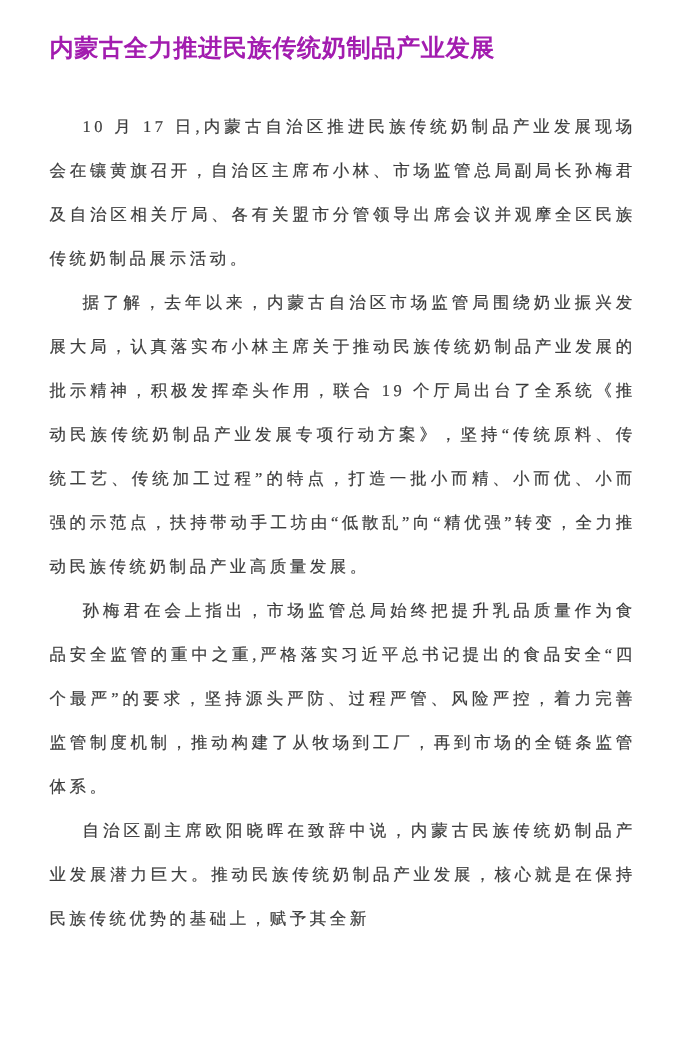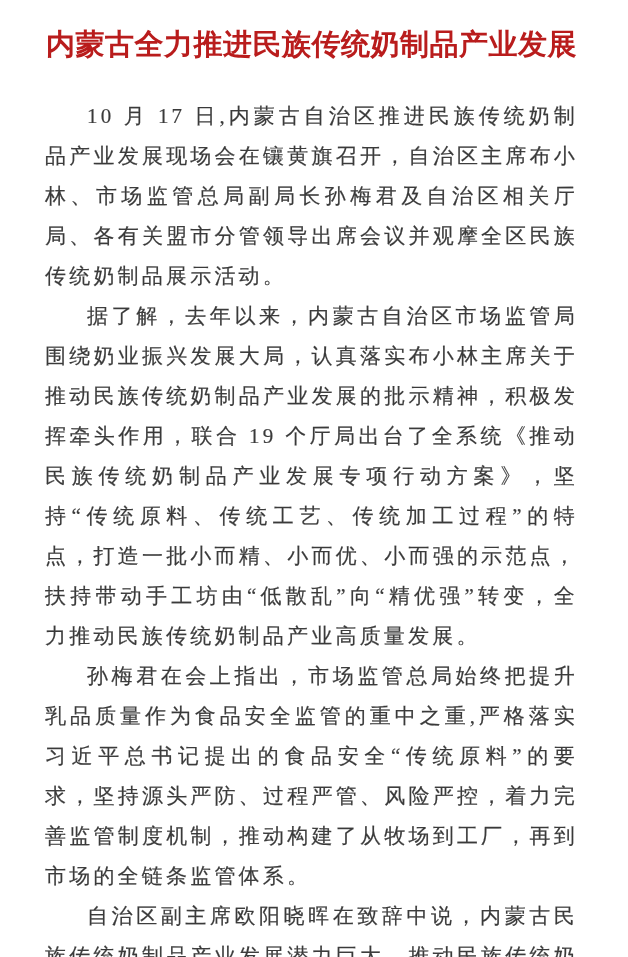--- a/index.html
+++ b/index.html
@@ -17,53 +17,52 @@
 
   .page {
     width: 628px;
     height: 957px;
     padding: 24px 50px 0 45px;
     display: flex;
     flex-direction: column;
   }
 
   .doc-title {
-    text-align: center;
-    font-size: 29px;
+    font-size: 22px;
     font-weight: 700;
-    color: #b91c1c;
+    color: #a21caf;
     letter-spacing: 0.5px;
     line-height: 36px;
     margin-top: 2px;
     font-family: "Liberation Serif", "DejaVu Serif", serif;
   }
 
   .article {
     margin-top: 34px;
     flex: 0 0 auto;
   }
 
   .article p {
-    font-size: 21px;
+    font-size: 15px;
     line-height: 40px;
     letter-spacing: 3.2px;
     color: #3a3a3a;
     text-align: justify;
     text-indent: 2em;
     font-weight: 400;
     -webkit-text-stroke: 0.2px #4a4a4a;
   }
 </style>
 </head>
 <body>
 
 <div class="page">
 
   <h1 class="doc-title">内蒙古全力推进民族传统奶制品产业发展</h1>
 
   <div class="article">
     <p>10 月 17 日,内蒙古自治区推进民族传统奶制品产业发展现场会在镶黄旗召开，自治区主席布小林、市场监管总局副局长孙梅君及自治区相关厅局、各有关盟市分管领导出席会议并观摩全区民族传统奶制品展示活动。</p>
     <p>据了解，去年以来，内蒙古自治区市场监管局围绕奶业振兴发展大局，认真落实布小林主席关于推动民族传统奶制品产业发展的批示精神，积极发挥牵头作用，联合 19 个厅局出台了全系统《推动民族传统奶制品产业发展专项行动方案》，坚持“传统原料、传统工艺、传统加工过程”的特点，打造一批小而精、小而优、小而强的示范点，扶持带动手工坊由“低散乱”向“精优强”转变，全力推动民族传统奶制品产业高质量发展。</p>
-    <p>孙梅君在会上指出，市场监管总局始终把提升乳品质量作为食品安全监管的重中之重,严格落实习近平总书记提出的食品安全“传统原料”的要求，坚持源头严防、过程严管、风险严控，着力完善监管制度机制，推动构建了从牧场到工厂，再到市场的全链条监管体系。</p>
+    <p>孙梅君在会上指出，市场监管总局始终把提升乳品质量作为食品安全监管的重中之重,严格落实习近平总书记提出的食品安全“四个最严”的要求，坚持源头严防、过程严管、风险严控，着力完善监管制度机制，推动构建了从牧场到工厂，再到市场的全链条监管体系。</p>
     <p>自治区副主席欧阳晓晖在致辞中说，内蒙古民族传统奶制品产业发展潜力巨大。推动民族传统奶制品产业发展，核心就是在保持民族传统优势的基础上，赋予其全新</p>
   </div>
 
 </div>
 
 </body></html>

